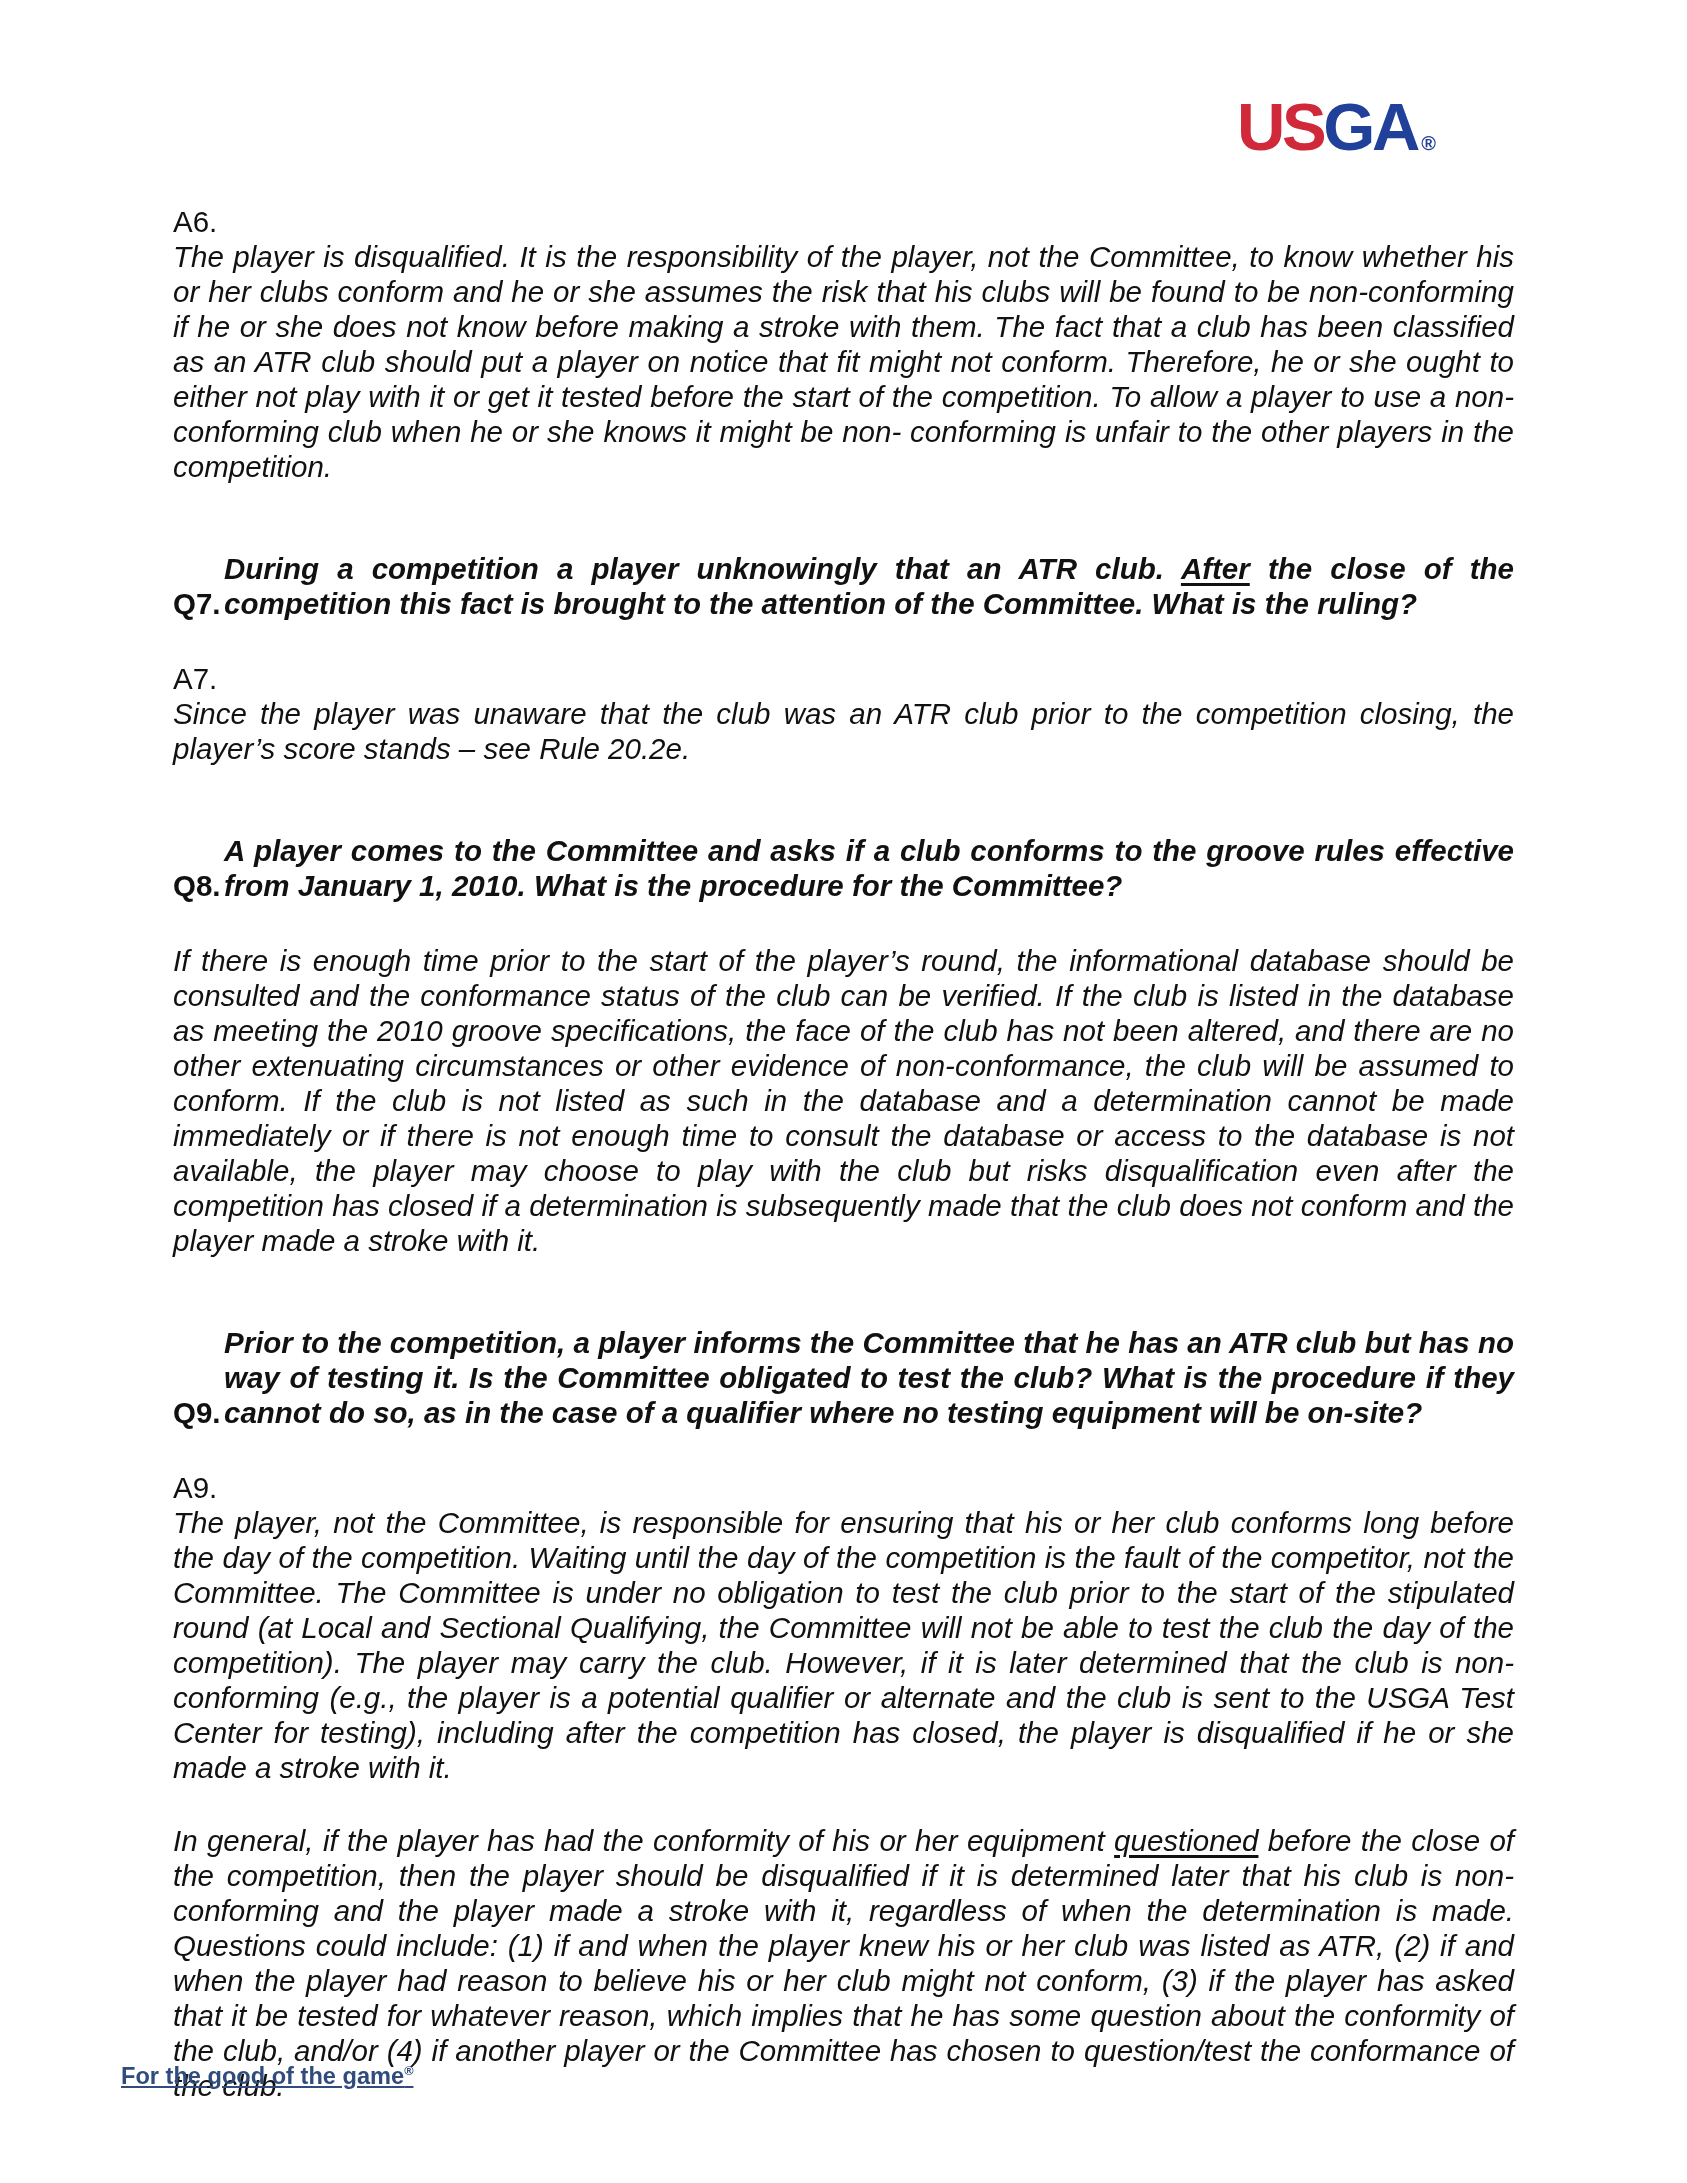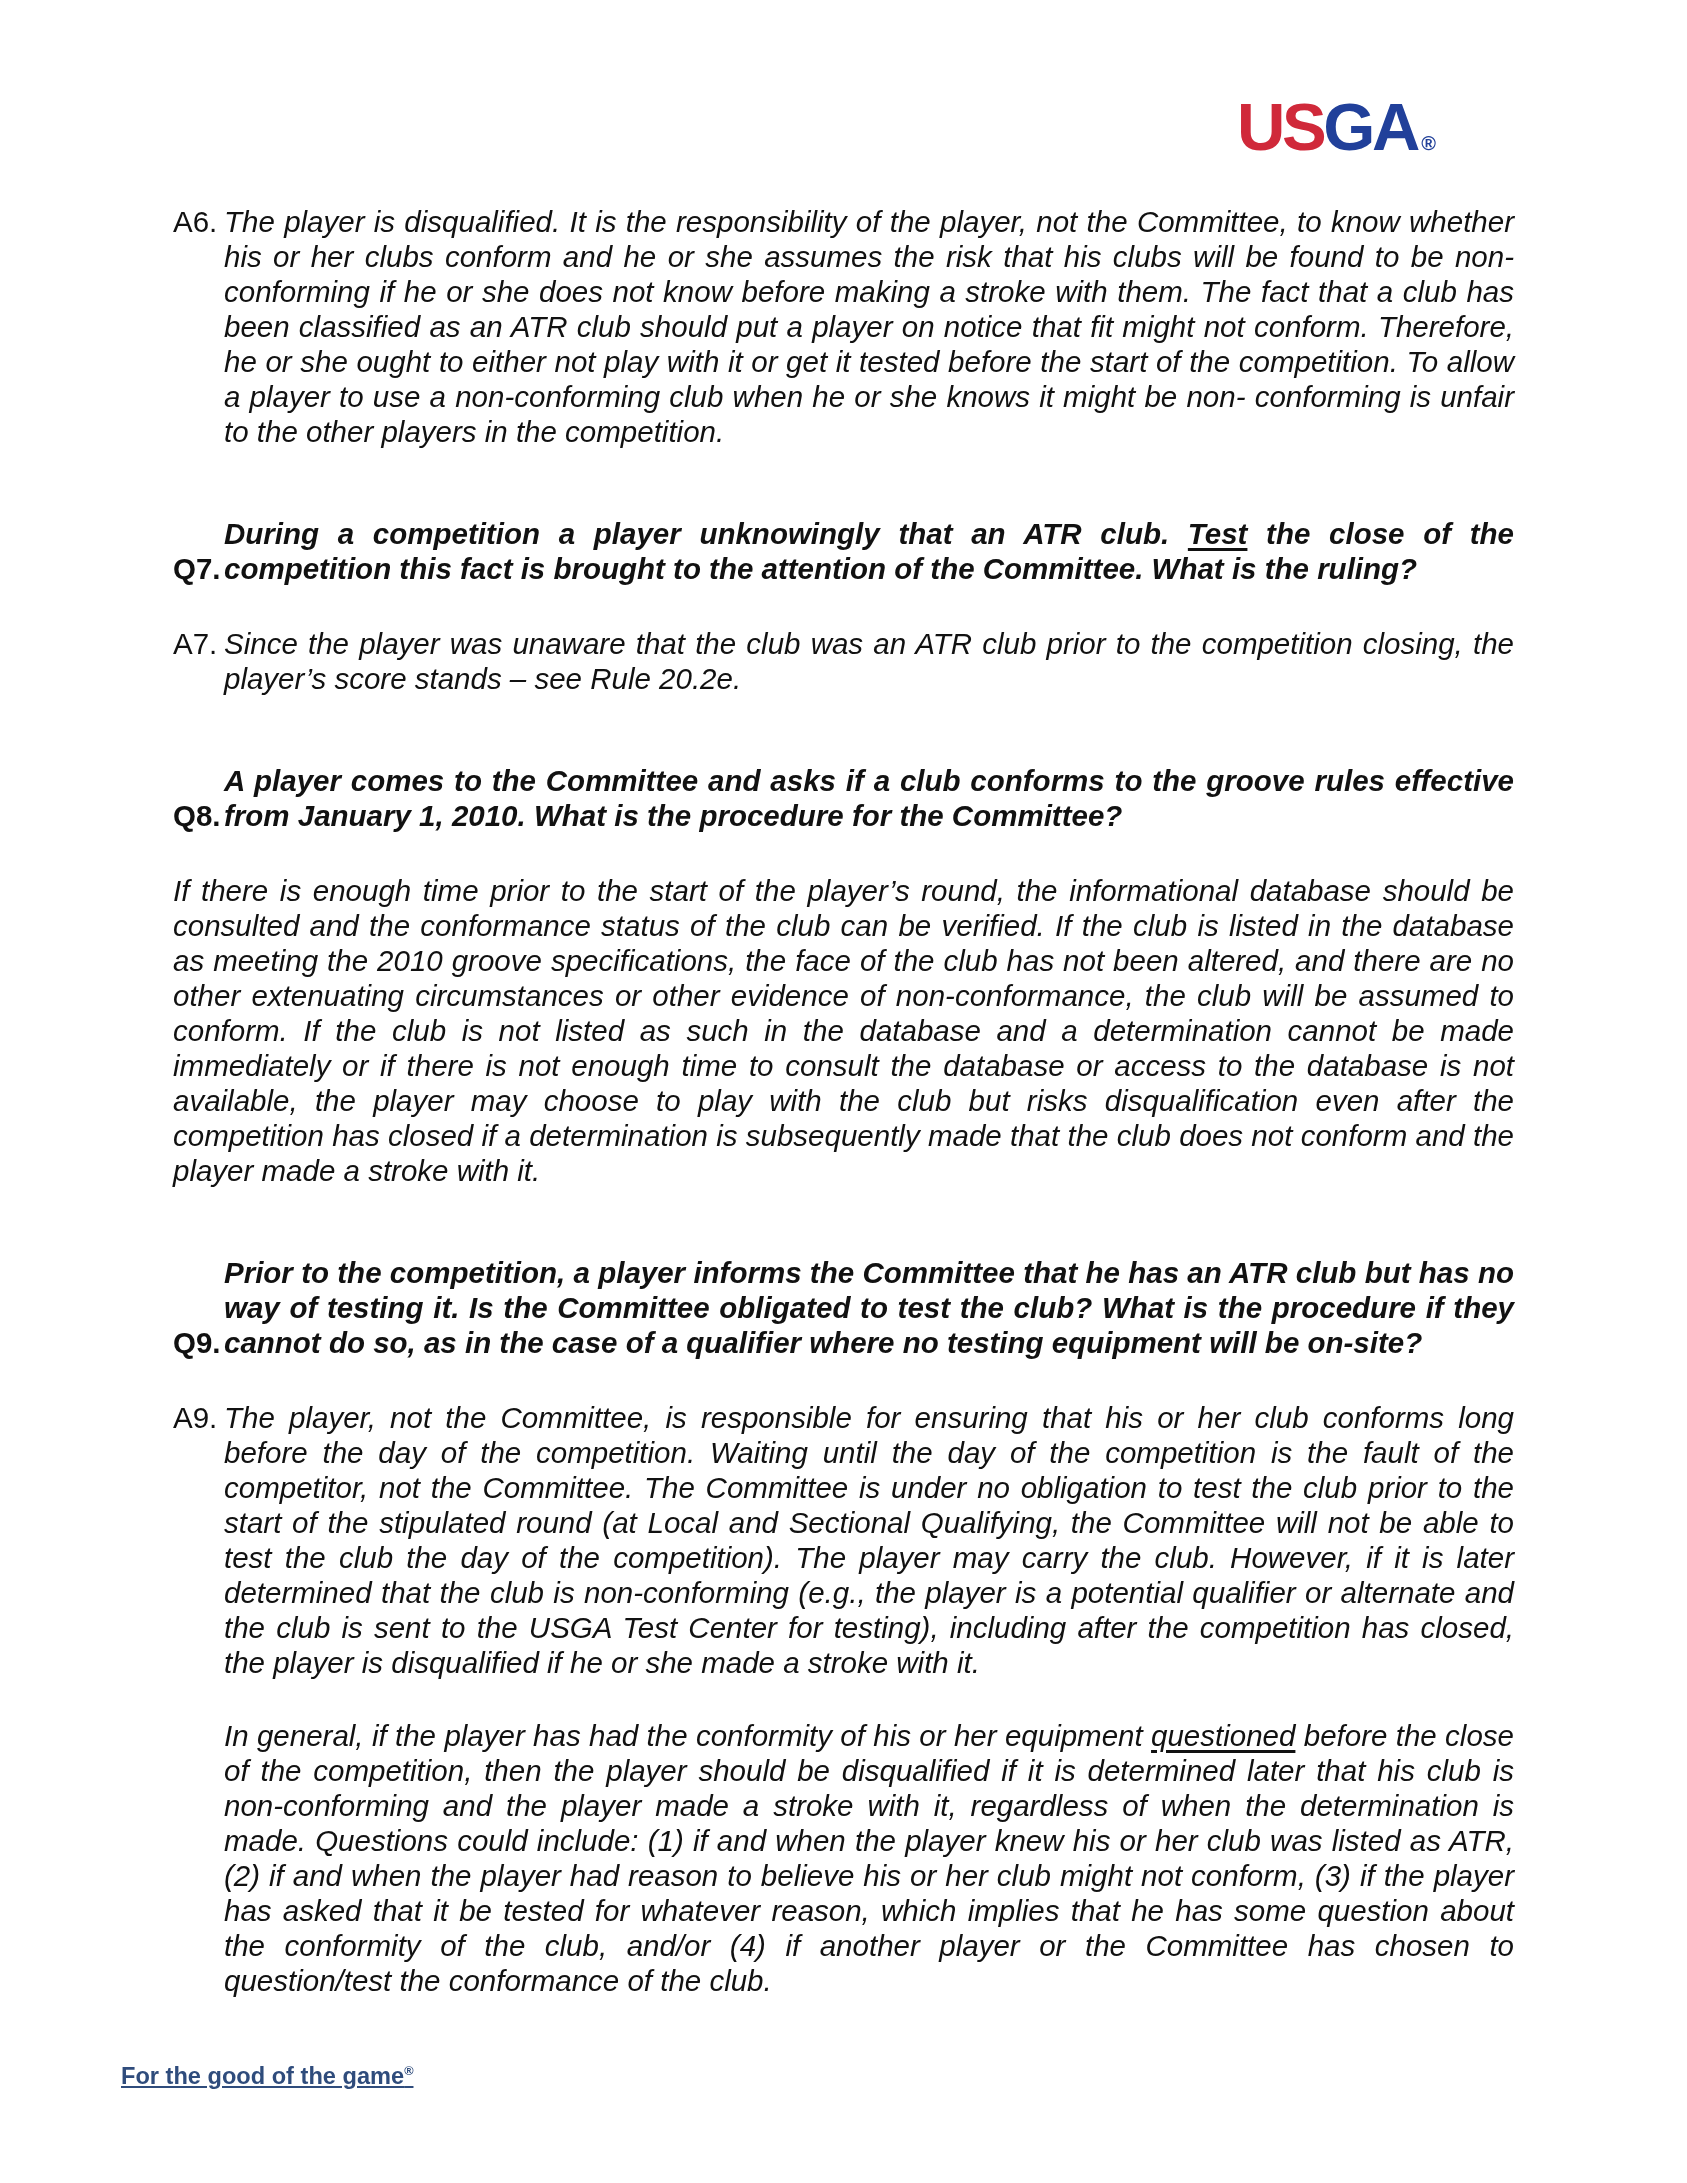--- a/index.html
+++ b/index.html
@@ -40,21 +40,21 @@
   }
   .content {
     margin: 44px 173px 0 173px;
     width: 1341px;
   }
   .qa-block {
     display: flex;
     font-size: 29.5px;
     line-height: 35px;
   }
-  .qa-block.answer   { margin-top: 40px; }
+  .qa-block.answer   { margin-top: 40px; flex-direction: column; }
   .qa-block.question { margin-top: 67px; font-weight: bold; align-items: flex-end; }
   .qa-block.continued { margin-top: 38px; }
   .qa-block:first-child { margin-top: 0; }
   .qa-label {
     flex: none;
     width: 51px;
   }
   .qa-text {
     flex: 1;
     text-align: justify;
@@ -89,21 +89,21 @@
   </div>
 </div>
 
 <div class="content">
     <div class="qa-block answer">
       <span class="qa-label">A6.</span>
       <div class="qa-text"><span>The player is disqualified. It is the responsibility of the player, not the Committee, to know whether his or her clubs conform and he or she assumes the risk that his clubs will be found to be non-conforming if he or she does not know before making a stroke with them. The fact that a club has been classified as an ATR club should put a player on notice that fit might not conform. Therefore, he or she ought to either not play with it or get it tested before the start of the competition. To allow a player to use a non-conforming club when he or she knows it might be non- conforming is unfair to the other players in the competition.</span></div>
     </div>
     <div class="qa-block question">
       <span class="qa-label">Q7.</span>
-      <div class="qa-text"><span>During a competition a player unknowingly that an ATR club. </span><span class="underline">Test</span><span> the close of the competition this fact is brought to the attention of the Committee. What is the ruling?</span></div>
+      <div class="qa-text"><span>During a competition a player unknowingly that an ATR club. </span><span class="underline">After</span><span> the close of the competition this fact is brought to the attention of the Committee. What is the ruling?</span></div>
     </div>
     <div class="qa-block answer">
       <span class="qa-label">A7.</span>
       <div class="qa-text"><span>Since the player was unaware that the club was an ATR club prior to the competition closing, the player’s score stands – see Rule 20.2e.</span></div>
     </div>
     <div class="qa-block question">
       <span class="qa-label">Q8.</span>
       <div class="qa-text"><span>A player comes to the Committee and asks if a club conforms to the groove rules effective from January 1, 2010. What is the procedure for the Committee?</span></div>
     </div>
     <div class="qa-block answer">

